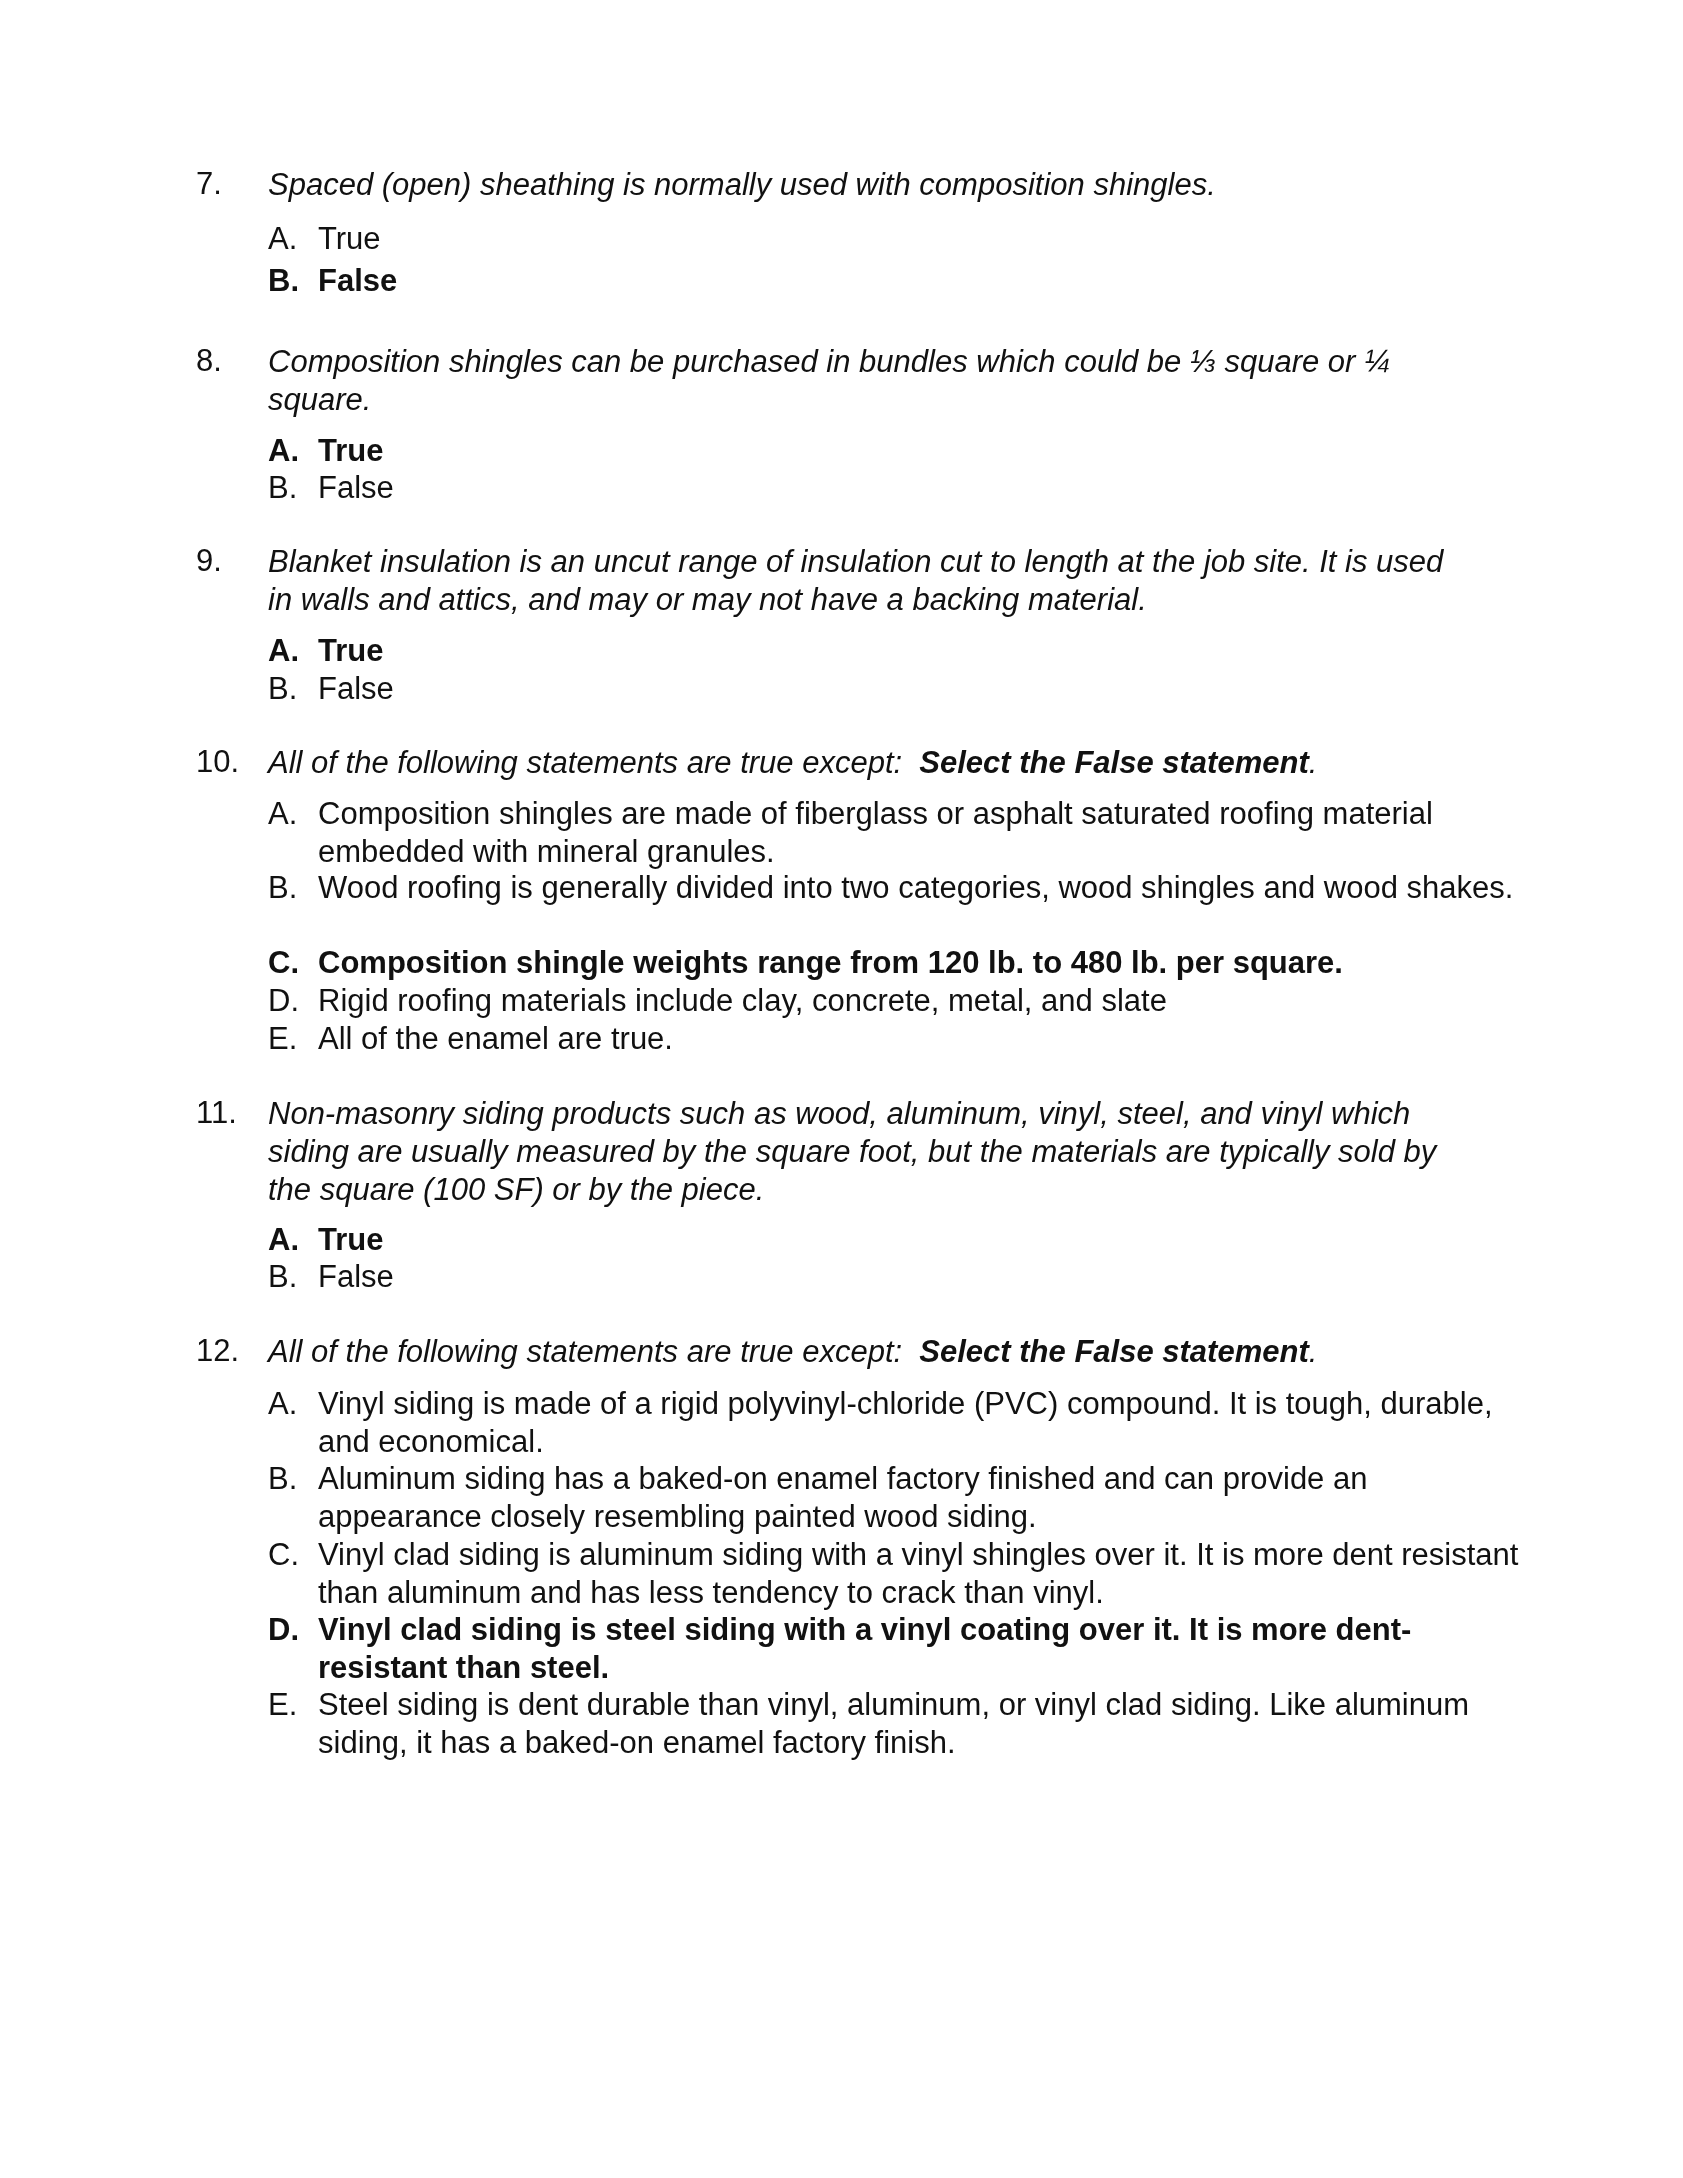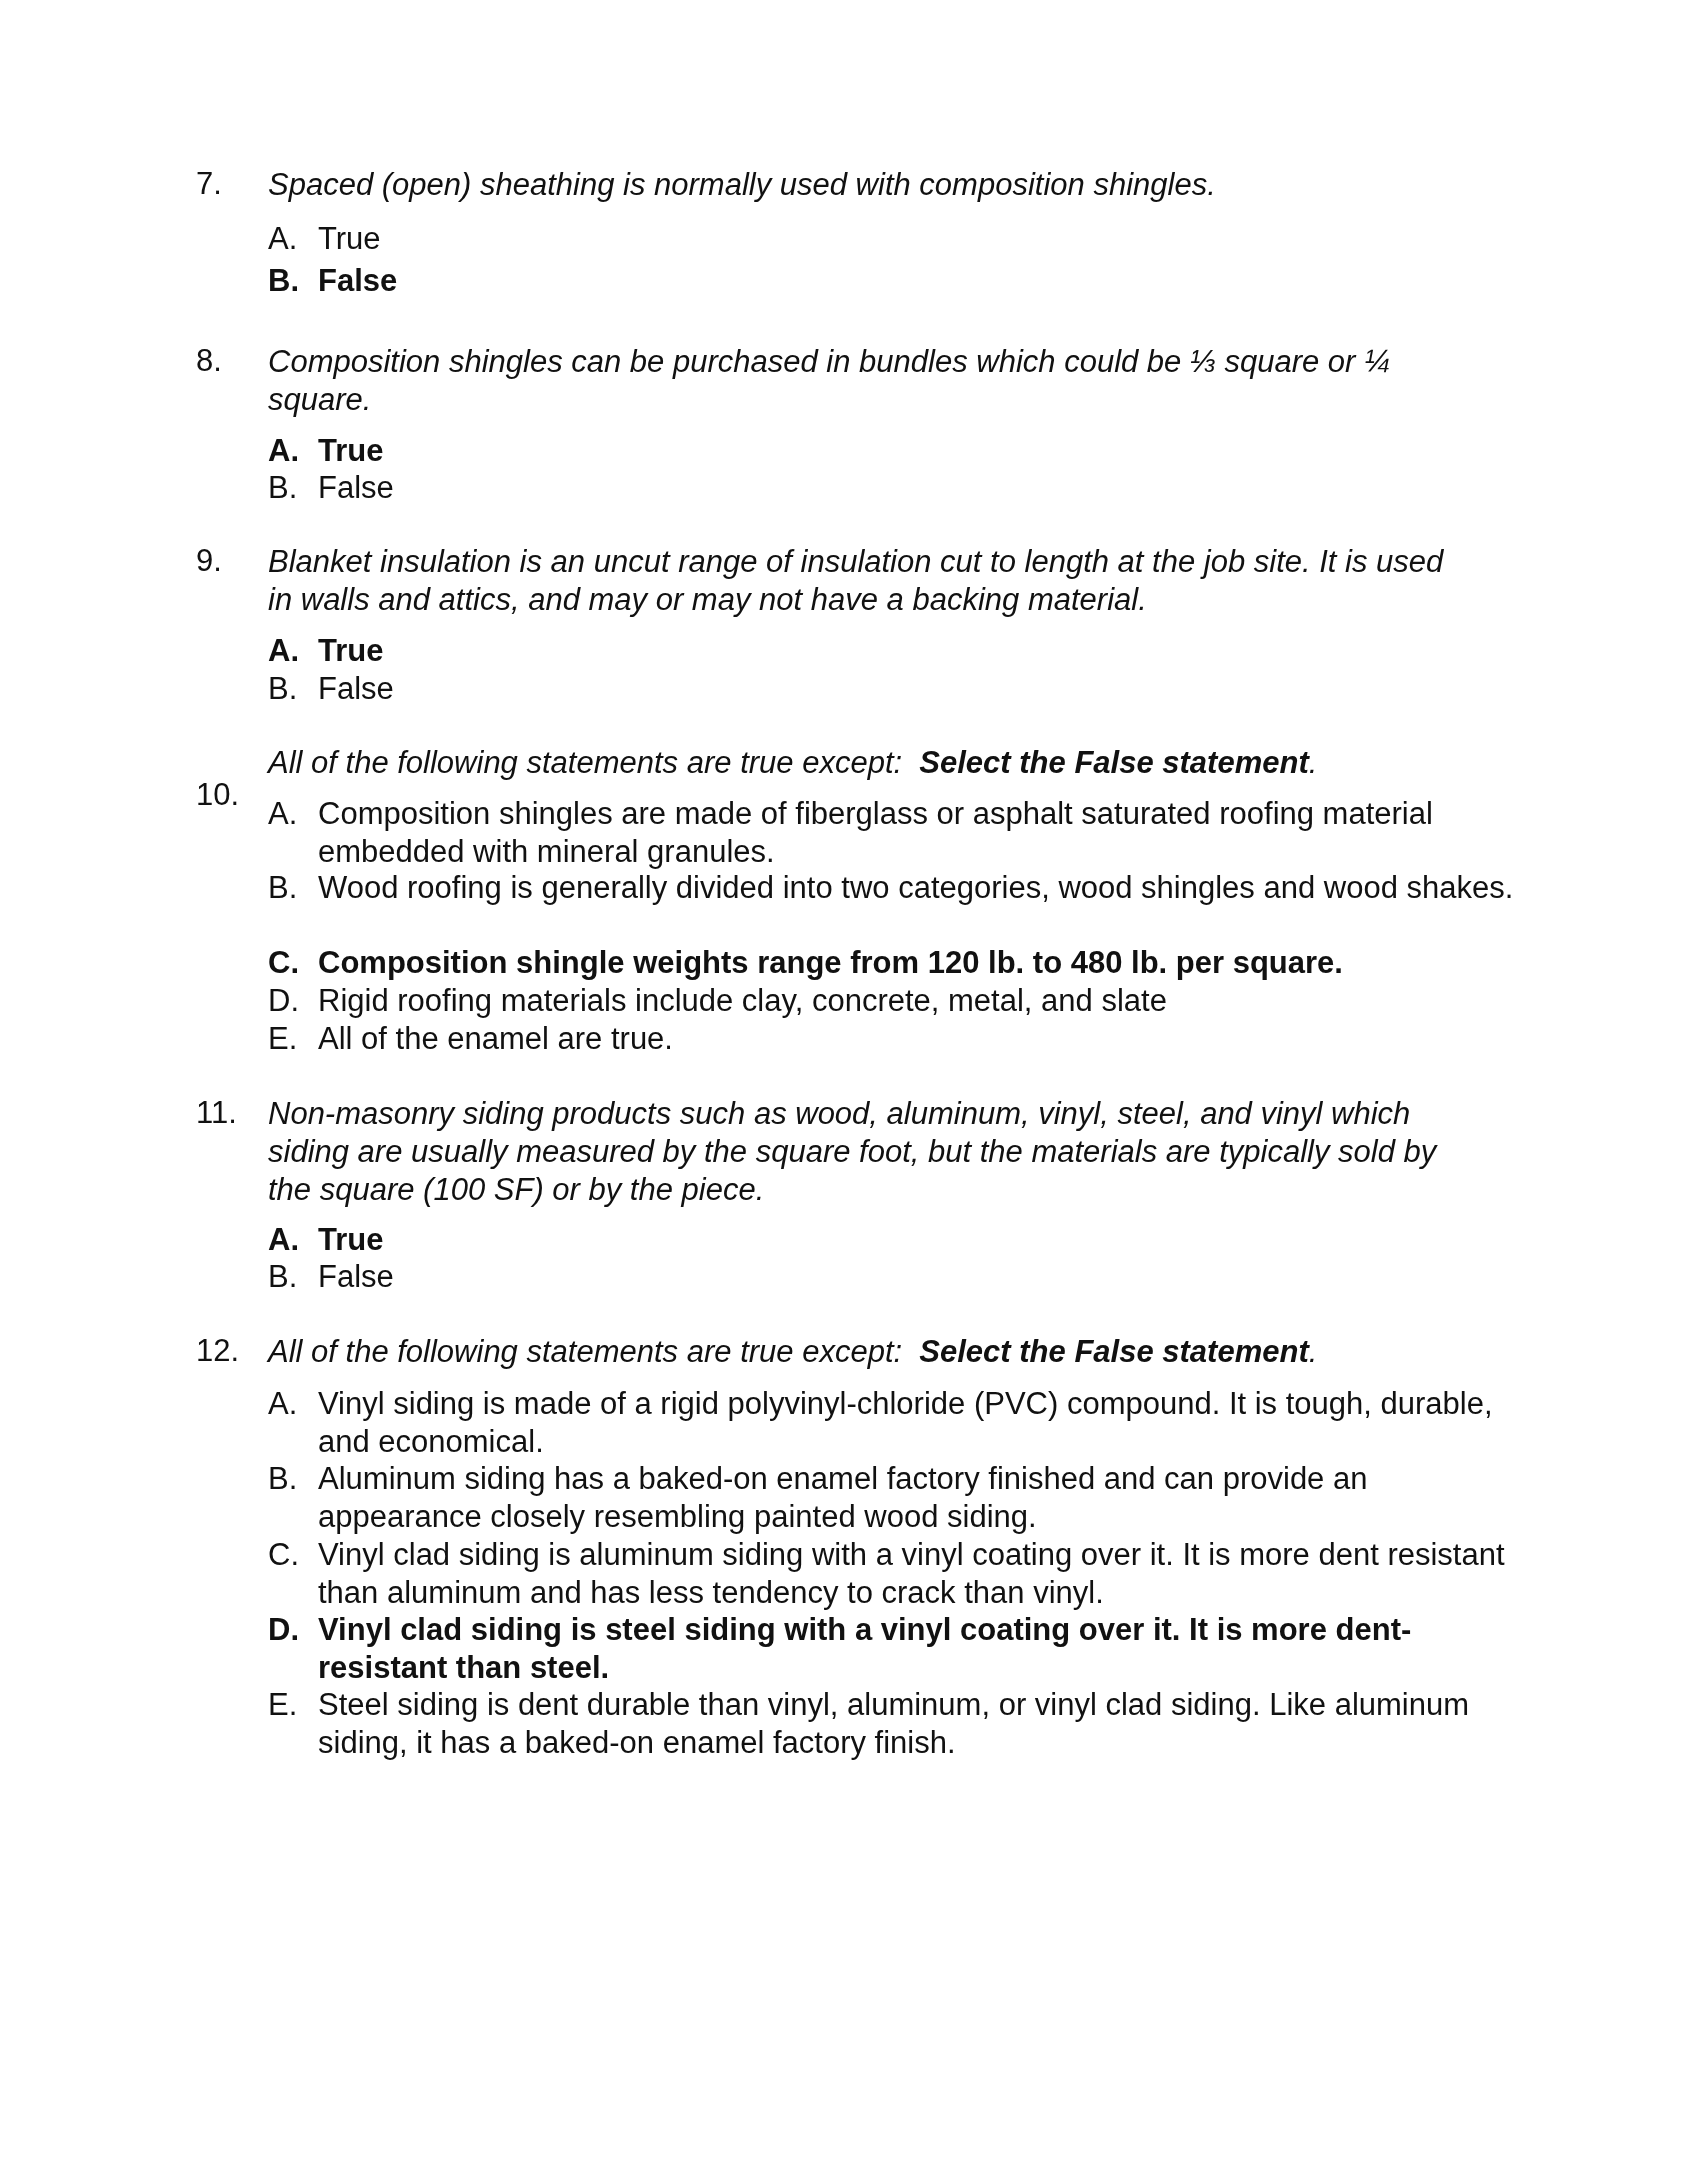--- a/index.html
+++ b/index.html
@@ -30,38 +30,38 @@
 </div>
 
 <div class="q">
   <span class="num" style="top:543px">9.</span>
   <div class="stem" style="top:543px">Blanket insulation is an uncut range of insulation cut to length at the job site.  It is used in walls and attics, and may or may not have a backing material.</div>
   <div class="opt bold" style="top:632px"><span class="ltr">A.</span><span>True</span></div>
   <div class="opt" style="top:670px"><span class="ltr">B.</span><span>False</span></div>
 </div>
 
 <div class="q">
-  <span class="num" style="top:777px">10.</span>
+  <span class="num" style="top:744px">10.</span>
   <div class="stem" style="top:744px"><span>All of the following statements are true except:</span>&nbsp; <span class="bold">Select the False statement</span><span>.</span></div>
   <div class="opt" style="top:795px"><span class="ltr">A.</span><span>Composition shingles are made of fiberglass or asphalt saturated roofing material embedded with mineral granules.</span></div>
   <div class="opt" style="top:869px"><span class="ltr">B.</span><span>Wood roofing is generally divided into two categories, wood shingles and wood shakes.</span></div>
   <div class="opt bold" style="top:944px"><span class="ltr">C.</span><span>Composition shingle weights range from 120 lb. to 480 lb. per square.</span></div>
   <div class="opt" style="top:982px"><span class="ltr">D.</span><span>Rigid roofing materials include clay, concrete, metal, and slate</span></div>
   <div class="opt" style="top:1020px"><span class="ltr">E.</span><span>All of the enamel are true.</span></div>
 </div>
 
 <div class="q">
   <span class="num" style="top:1095px">11.</span>
   <div class="stem" style="top:1095px">Non-masonry siding products such as wood, aluminum, vinyl, steel, and vinyl which siding are usually measured by the square foot, but the materials are typically sold by the square (100 SF) or by the piece.</div>
   <div class="opt bold" style="top:1221px"><span class="ltr">A.</span><span>True</span></div>
   <div class="opt" style="top:1258px"><span class="ltr">B.</span><span>False</span></div>
 </div>
 
 <div class="q">
   <span class="num" style="top:1333px">12.</span>
   <div class="stem" style="top:1333px"><span>All of the following statements are true except:</span>&nbsp; <span class="bold">Select the False statement</span><span>.</span></div>
   <div class="opt" style="top:1385px"><span class="ltr">A.</span><span>Vinyl siding is made of a rigid polyvinyl-chloride (PVC) compound.  It is tough, durable, and economical.</span></div>
   <div class="opt" style="top:1460px"><span class="ltr">B.</span><span>Aluminum siding has a baked-on enamel factory finished and can provide an appearance closely resembling painted wood siding.</span></div>
-  <div class="opt" style="top:1536px"><span class="ltr">C.</span><span>Vinyl clad siding is aluminum siding with a vinyl coating over it.  It is more dent resistant than aluminum and has less tendency to crack than vinyl.</span></div>
+  <div class="opt" style="top:1536px"><span class="ltr">C.</span><span>Vinyl clad siding is aluminum siding with a vinyl shingles over it.  It is more dent resistant than aluminum and has less tendency to crack than vinyl.</span></div>
   <div class="opt bold" style="top:1611px"><span class="ltr">D.</span><span>Vinyl clad siding is steel siding with a vinyl coating over it.  It is more dent-resistant than steel.</span></div>
   <div class="opt" style="top:1686px"><span class="ltr">E.</span><span>Steel siding is dent durable than vinyl, aluminum, or vinyl clad siding.  Like aluminum siding, it has a baked-on enamel factory finish.</span></div>
 </div>
 
 
 </body></html>

